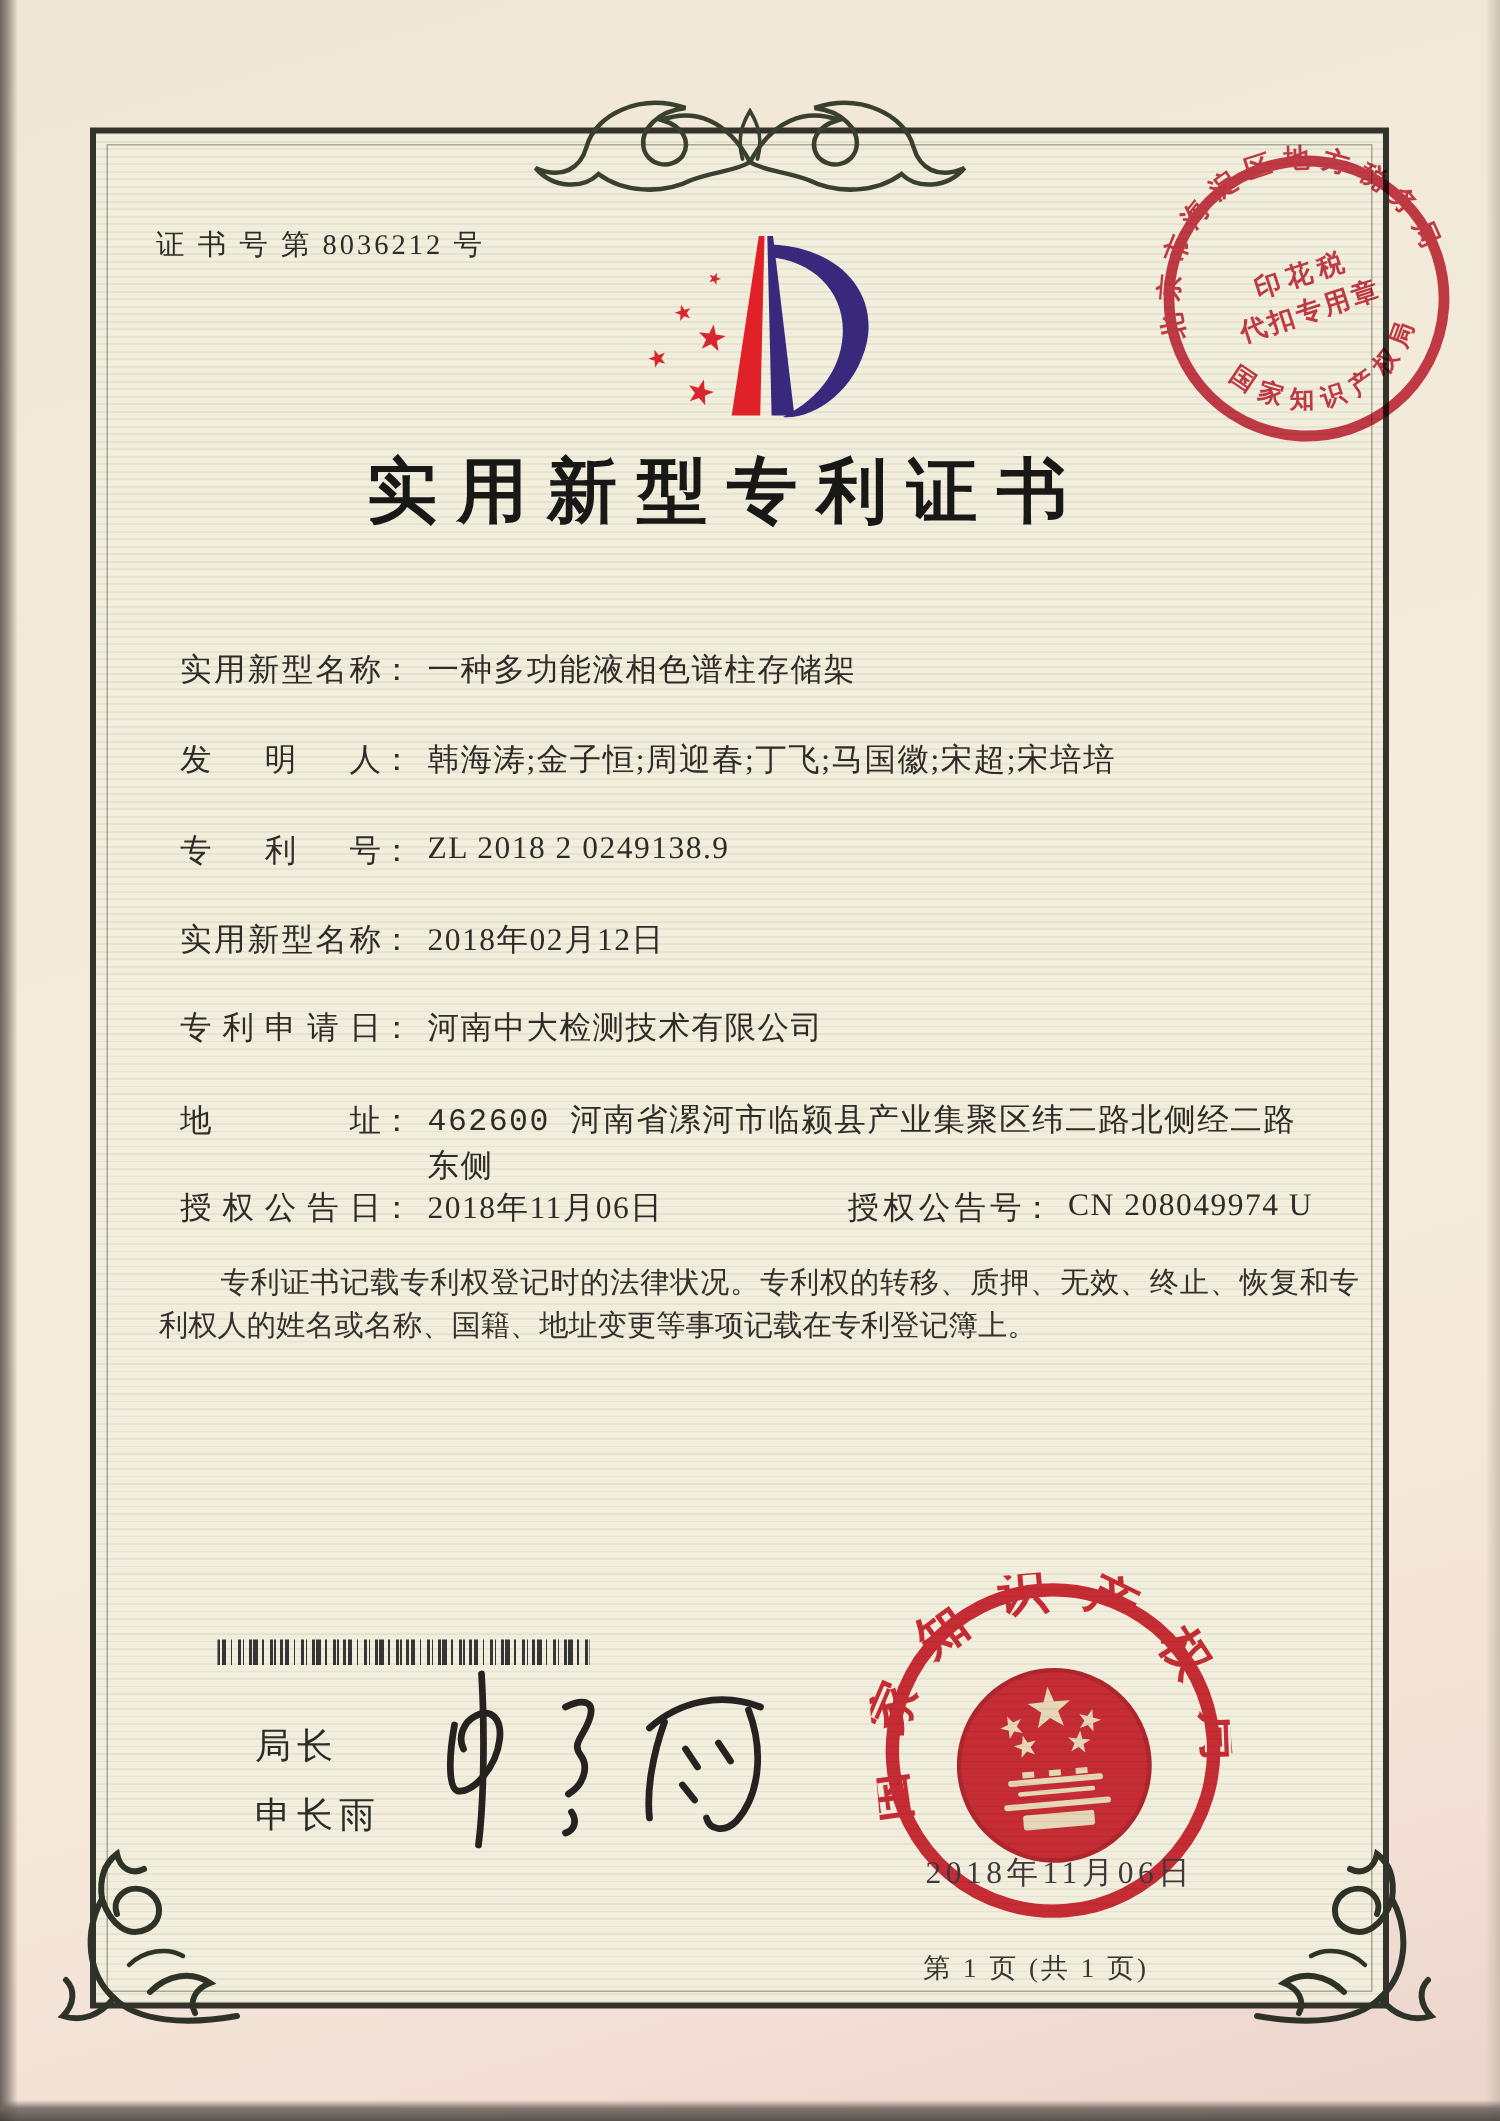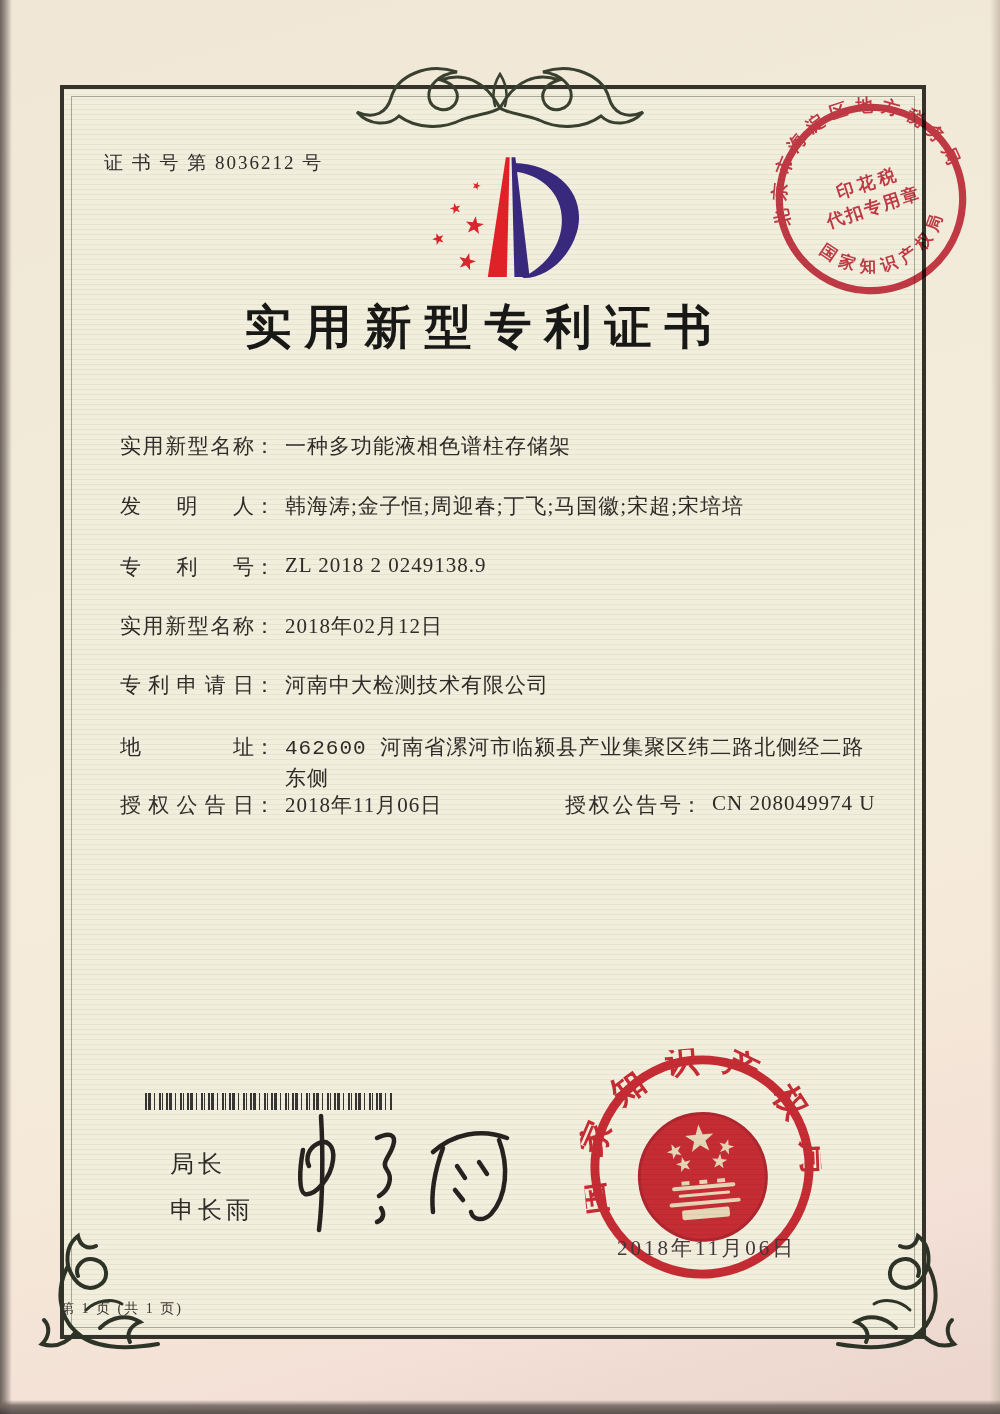--- a/index.html
+++ b/index.html
@@ -68,22 +68,22 @@
   .signer div{margin-bottom:14px;letter-spacing:4px;margin-left:24px;}
   .signature{position:absolute;left:285px;top:1108px;width:240px;height:130px;}
 
   .big-seal{position:absolute;left:583px;top:1048px;width:238px;height:238px;
     transform:rotate(-5deg);mix-blend-mode:multiply;opacity:.95;}
   .seal-date{position:absolute;left:617px;top:1234px;font-size:21px;color:#42373a;letter-spacing:3px;}
 
   .small-seal{position:absolute;left:768px;top:96px;width:206px;height:206px;
     transform:rotate(-18deg);mix-blend-mode:multiply;opacity:.9;}
 
-  .footer{position:absolute;left:60px;top:1300px;width:706px;text-align:left;
-    font-size:14px;color:#3a362f;letter-spacing:2px;}
+  .footer{position:absolute;left:60px;top:1300px;width:706px;text-align:right;
+    font-size:18px;color:#3a362f;letter-spacing:2px;}
 </style>
 </head>
 <body>
 
 <div class="edge-left"></div>
 <div class="edge-right"></div>
 <div class="edge-bottom"></div>
 
 <div class="frame-outer">
   <div class="frame-inner"></div>
@@ -179,20 +179,21 @@
   <span class="flabel">地址</span><span class="fcolon">：</span><span class="fvalue">462600  河南省漯河市临颍县产业集聚区纬二路北侧经二路东侧</span>
 </div>
 <div class="field f-grantdate">
   <span class="flabel">授权公告日</span><span class="fcolon">：</span><span class="fvalue">2018年11月06日</span>
 </div>
 <div class="field f-grantno">
   <span class="flabel">授权公告号</span><span class="fcolon">：</span><span class="fvalue">CN 208049974 U</span>
 </div>
 
 <div class="body-text">
+  <p>专利证书记载专利权登记时的法律状况。专利权的转移、质押、无效、终止、恢复和专利权人的姓名或名称、国籍、地址变更等事项记载在专利登记簿上。</p>
 </div>
 
 <div class="barcode"></div>
 
 <div class="signer">
   <div>局长</div>
   <div>申长雨</div>
 </div>
 
 <div class="signature">

